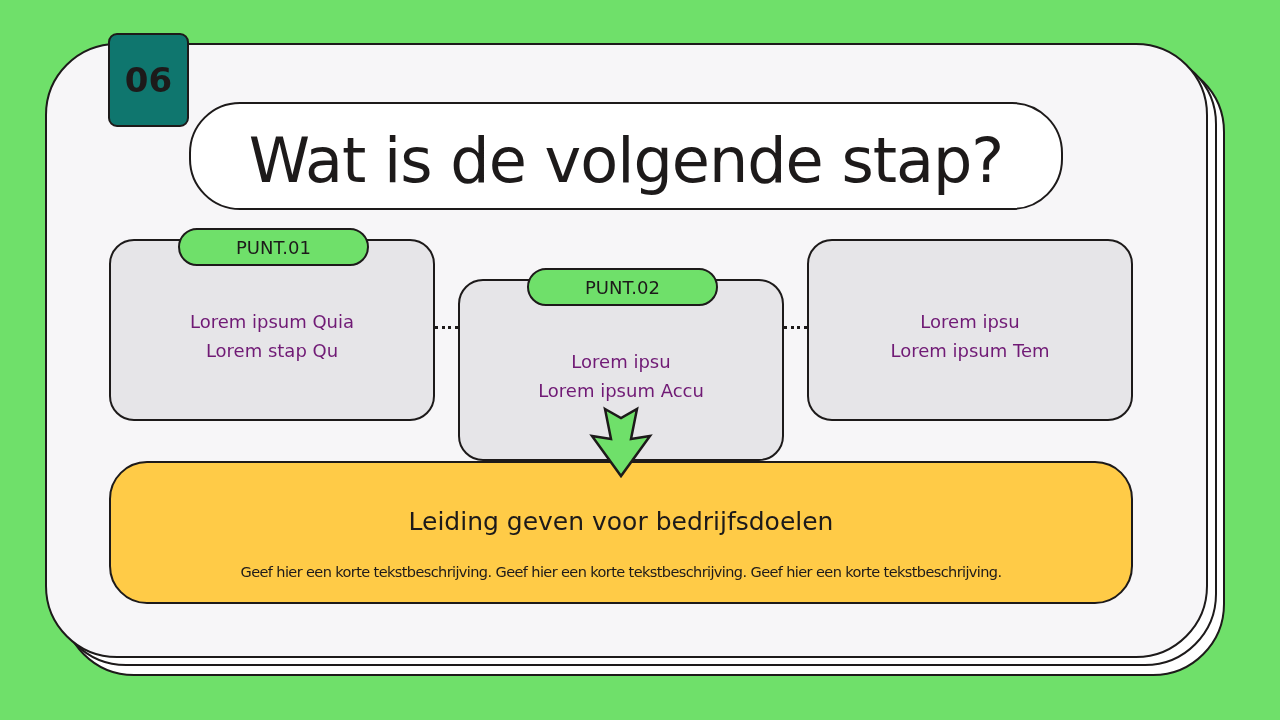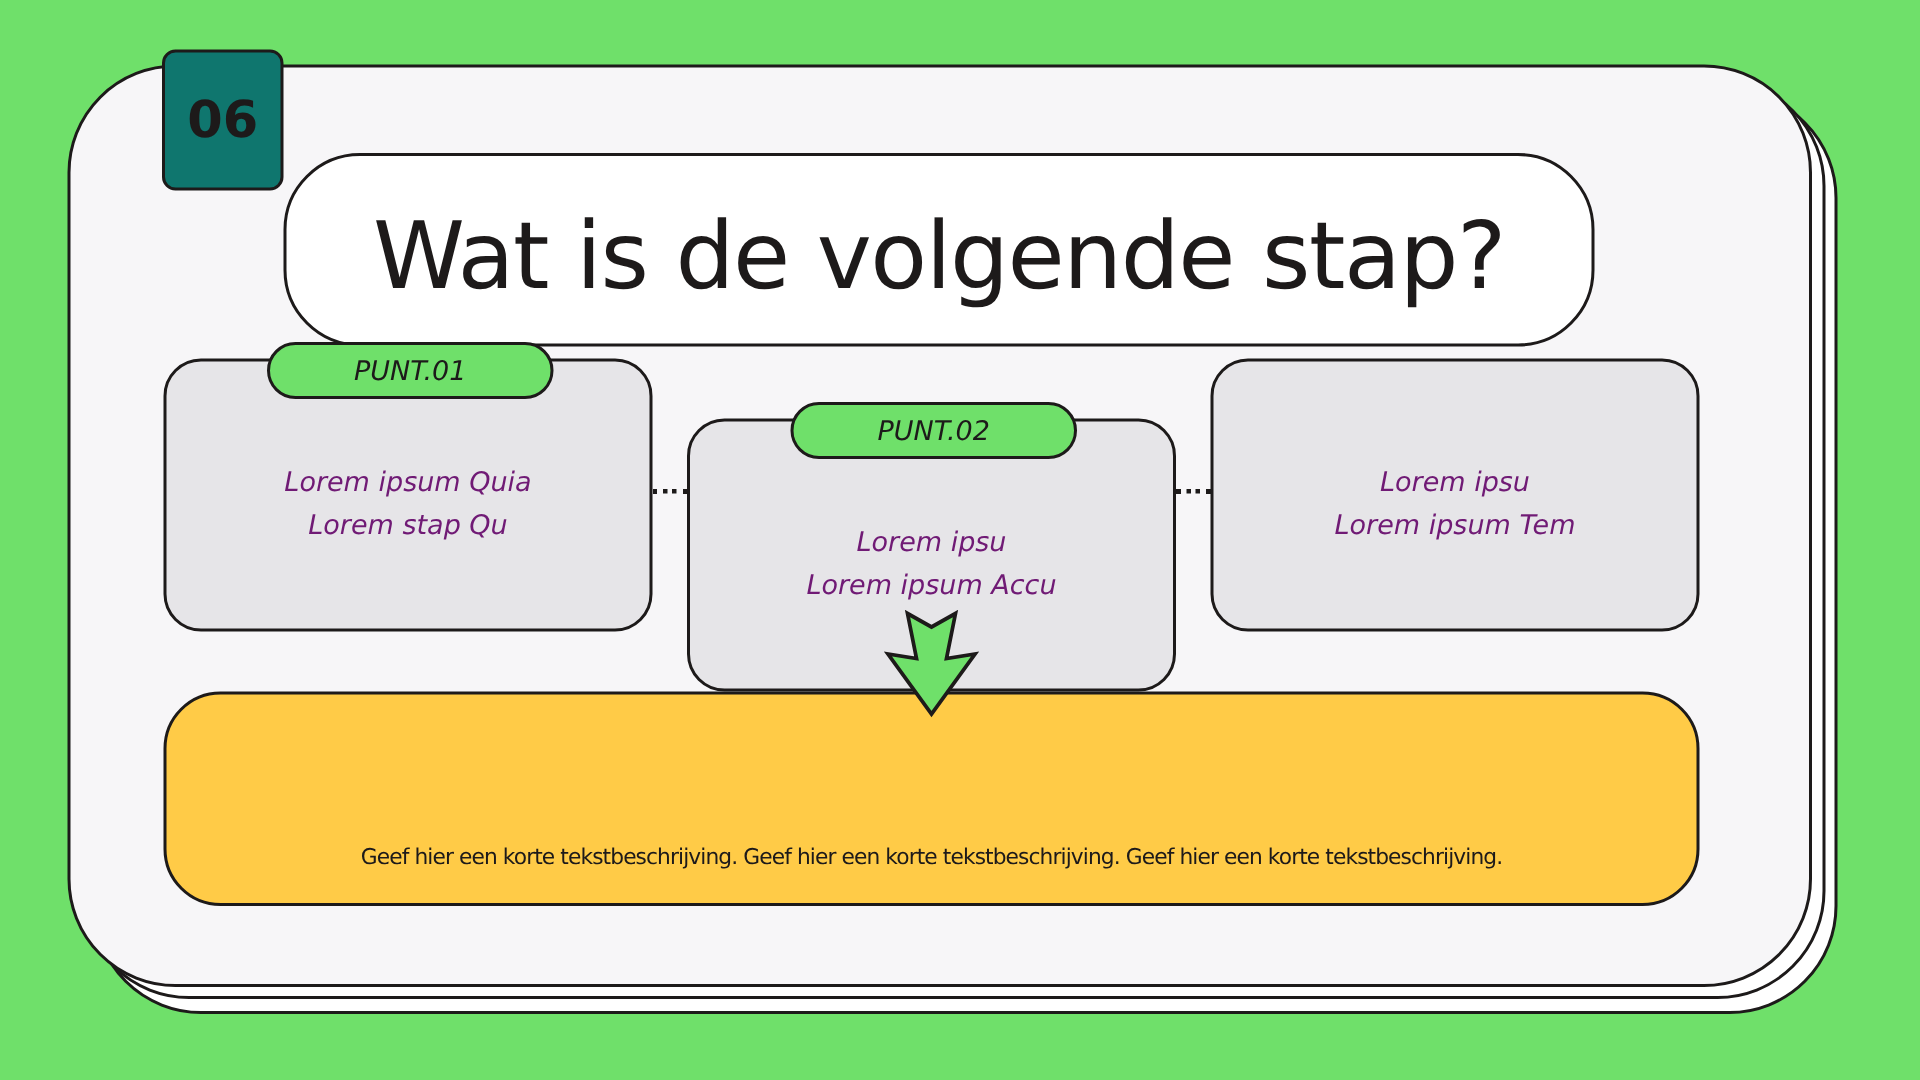--- a/index.html
+++ b/index.html
@@ -8,27 +8,27 @@
   .stack { position:absolute; border:2.5px solid #1d1a1a; border-radius:72px; box-sizing:border-box; }
   .stack.s3 { left:62px; top:60px; width:1163px; height:616px; background:#fff; }
   .stack.s2 { left:54px; top:52px; width:1163px; height:614px; background:#fff; }
   .stack.s1 { left:45px; top:43px; width:1163px; height:615px; background:#f7f6f8; }
 
   .badge { position:absolute; left:108px; top:33px; width:81px; height:94px; box-sizing:border-box;
            background:#0f766e; border:2.5px solid #1d1a1a; border-radius:9px;
            display:flex; align-items:center; justify-content:center;
            font-weight:bold; font-size:34px; letter-spacing:0px; }
 
-  .title-pill { position:absolute; left:189px; top:102px; width:874px; height:129px; box-sizing:border-box;
+  .title-pill { position:absolute; left:189px; top:102px; width:874px; height:108px; box-sizing:border-box;
                 background:#ffffff; border:2.5px solid #1d1a1a; border-radius:51px;
                 display:flex; align-items:center; justify-content:center; }
   .title-pill h1 { margin:0; font-weight:normal; font-size:62px; letter-spacing:-1px; padding-top:8px; }
 
   .point { position:absolute; top:239px; width:326px; height:182px; box-sizing:border-box;
-           background:#e6e5e8; border:2.5px solid #1d1a1a; border-radius:25px;font-style:italic; }
+           background:#e6e5e8; border:2.5px solid #1d1a1a; border-radius:25px; }
   .point.p1 { left:109px; } .point.p2 { left:458px;margin-top:40px; } .point.p3 { left:807px; }
   .tab { position:absolute; top:-13px; left:67px; width:191px; height:38px; box-sizing:border-box;
          background:#6fe06a; border:2.5px solid #1d1a1a; border-radius:19px;
          display:flex; align-items:center; justify-content:center; font-size:18px; }
   .point-body { position:absolute; left:0; right:0; top:66px; text-align:center; font-size:18px; line-height:29px; color:#701a75; }
 
   .connector { position:absolute; top:326px; height:0; border-top:3px dotted #1d1a1a; }
   .connector.c1 { left:435px; width:23px; }
   .connector.c2 { left:784px; width:23px; }
 
@@ -73,18 +73,19 @@
 <div class="connector c2"></div>
 
 <div class="point p3">
   <div class="point-body">
     <div>Lorem ipsu</div>
     <div>Lorem ipsum Tem</div>
   </div>
 </div>
 
 <div class="goal">
+  <h2>Leiding geven voor bedrijfsdoelen</h2>
   <p>Geef hier een korte tekstbeschrijving. Geef hier een korte tekstbeschrijving. Geef hier een korte tekstbeschrijving.</p>
 </div>
 
 <svg class="arrow" viewBox="0 0 66 74">
   <polygon points="17,3 33,12 49,3 43,33 62,30 33,70 4,30 23,33" fill="#6fe06a" stroke="#1d1a1a" stroke-width="2.5" stroke-linejoin="miter"></polygon>
 </svg>
 
 </body></html>

